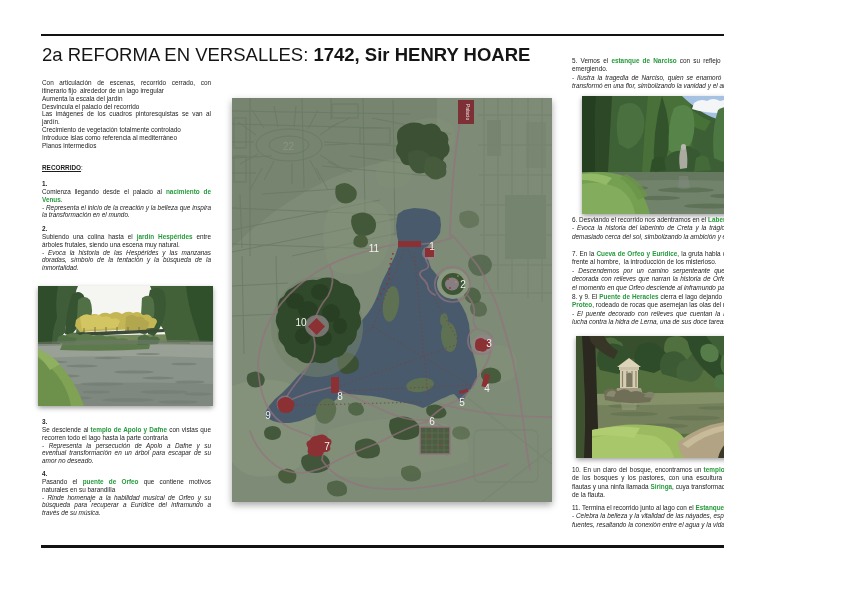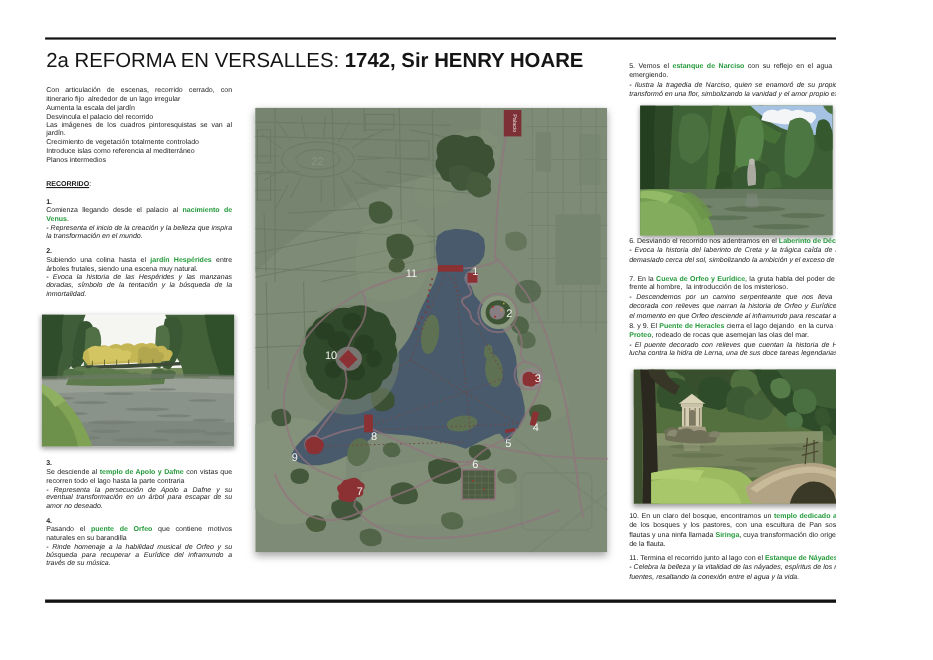--- a/index.html
+++ b/index.html
@@ -1,17 +1,17 @@
 <!DOCTYPE html>
 <html><head>
 <meta charset="utf-8">
 <style>
   html,body{margin:0;padding:0;background:#fff;}
   #page{position:relative;width:724px;height:600px;background:#fff;overflow:hidden;
-        font-family:"Liberation Sans",sans-serif;padding-left:36px;}
+        font-family:"Liberation Sans",sans-serif;}
   .abs{position:absolute;}
   .lcol{width:169px;font-size:6.4px;line-height:7.85px;color:#1c1c1c;}
   .rcol{width:226px;font-size:6.4px;line-height:8.45px;color:#1c1c1c;}
   .j{text-align:justify;text-align-last:justify;}
   .g{color:#259a3c;font-weight:bold;}
   i{font-style:italic;}
   .photo{position:absolute;box-shadow:0 2px 5px rgba(0,0,0,.38);border-radius:1px;}
 </style>
 </head>
 <body>

